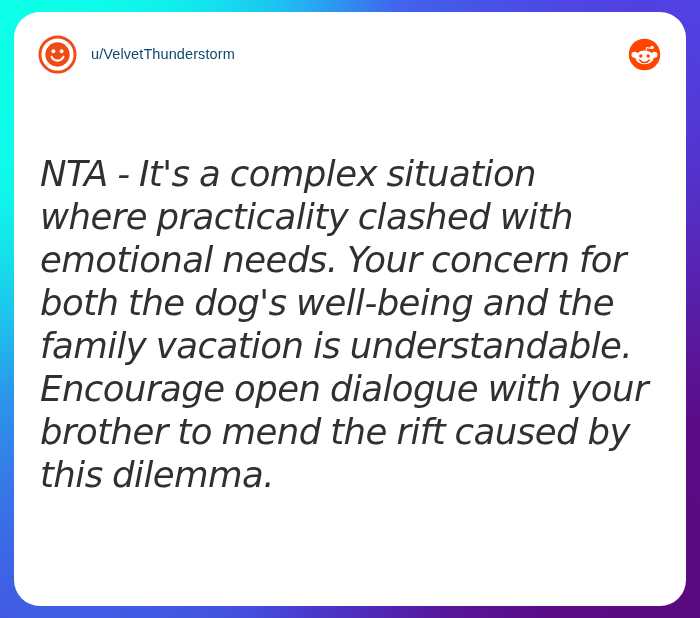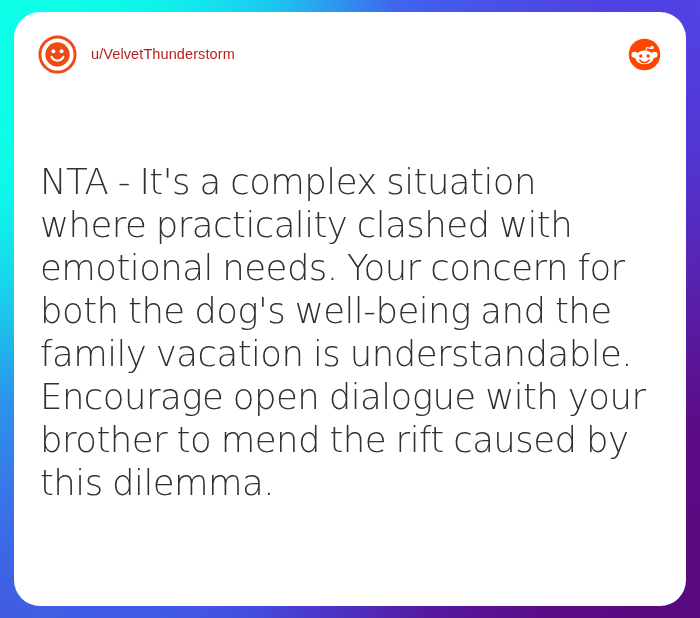--- a/index.html
+++ b/index.html
@@ -81,40 +81,41 @@
     width: 39px;
     height: 39px;
     flex: 0 0 39px;
     display: block;
   }
 
   .username {
     margin-left: 14px;
     font-size: 14.5px;
     font-weight: 400;
-    color: #b91c1c;
+    color: #0c4a6e;
     letter-spacing: 0.1px;
     white-space: nowrap;
   }
 
   .spacer { flex: 1 1 auto; }
 
   .reddit-logo {
     width: 35px;
     height: 35px;
     flex: 0 0 35px;
     display: block;
   }
 
   
   .post-body {
     position: absolute;
     left: 26px;
-    top: 148px;
+    top: 140px;
     width: 610px;
+    font-style: italic;
   }
 
   .post-text {
     font-family: "DejaVu Sans", "Liberation Sans", sans-serif;
     font-weight: 300;
     font-size: 35.5px;
     line-height: 43px;
     color: #2f3033;
     letter-spacing: -0.55px;
     word-spacing: -1.2px;

